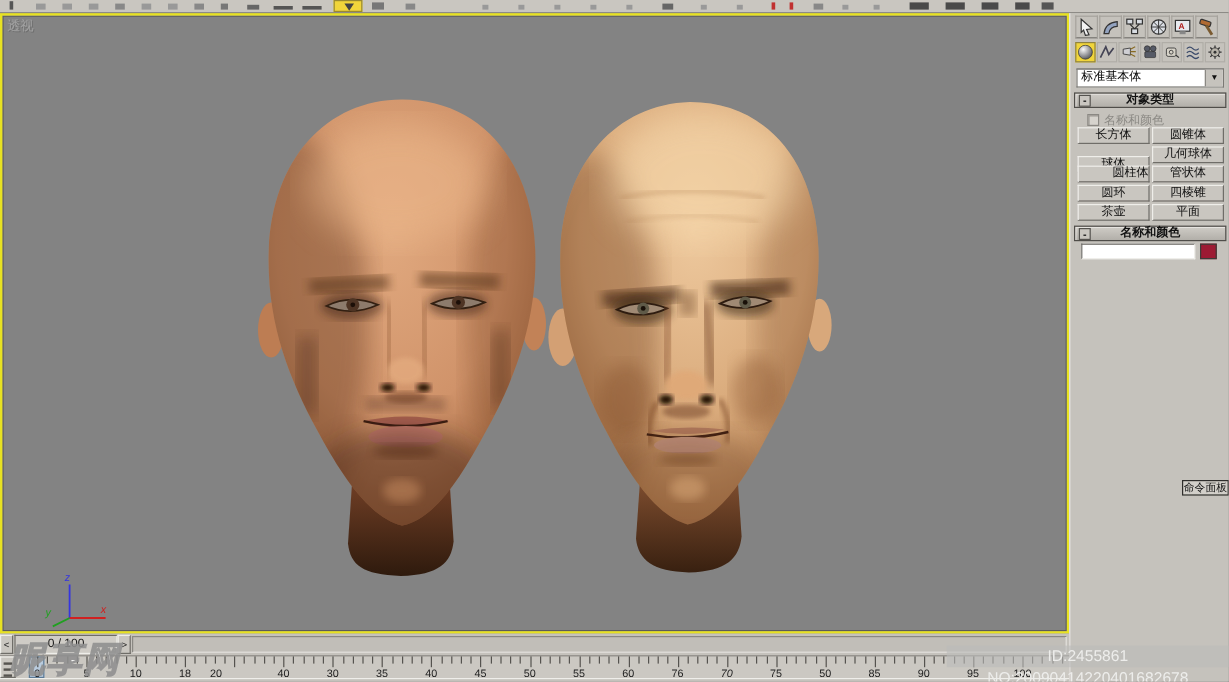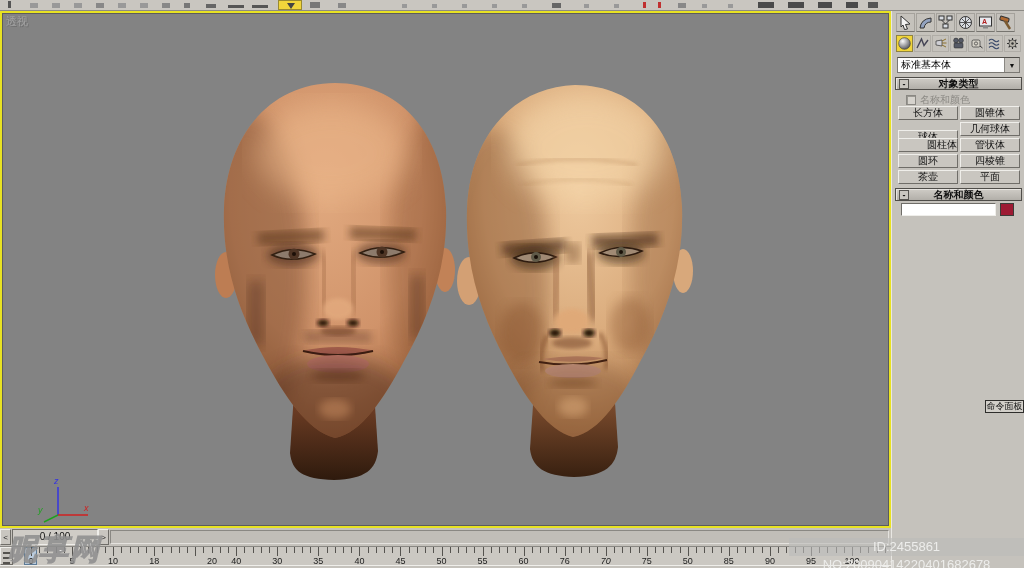--- a/index.html
+++ b/index.html
@@ -389,21 +389,21 @@
       <div class="tick" style="left: 129.52px;"></div>
       <div class="tick" style="left: 137.73px;"></div>
       <div class="tick" style="left: 145.94px;"></div>
       <div class="tick major" style="left: 154.15px;"></div>
       <span class="tick-label" style="left: 144.15px;">18</span>
       <div class="tick" style="left: 162.36px;"></div>
       <div class="tick" style="left: 170.57px;"></div>
       <div class="tick" style="left: 178.78px;"></div>
       <div class="tick" style="left: 186.99px;"></div>
       <div class="tick major" style="left: 195.2px;"></div>
-      <span class="tick-label" style="left: 202px;">20</span>
+      <span class="tick-label" style="left: 170px;">20</span>
       <div class="tick" style="left: 203.41px;"></div>
       <div class="tick" style="left: 211.62px;"></div>
       <div class="tick" style="left: 219.83px;"></div>
       <div class="tick" style="left: 228.04px;"></div>
       <div class="tick major" style="left: 236.25px;"></div>
       <span class="tick-label" style="left: 226.25px;">40</span>
       <div class="tick" style="left: 244.46px;"></div>
       <div class="tick" style="left: 252.67px;"></div>
       <div class="tick" style="left: 260.88px;"></div>
       <div class="tick" style="left: 269.09px;"></div>

